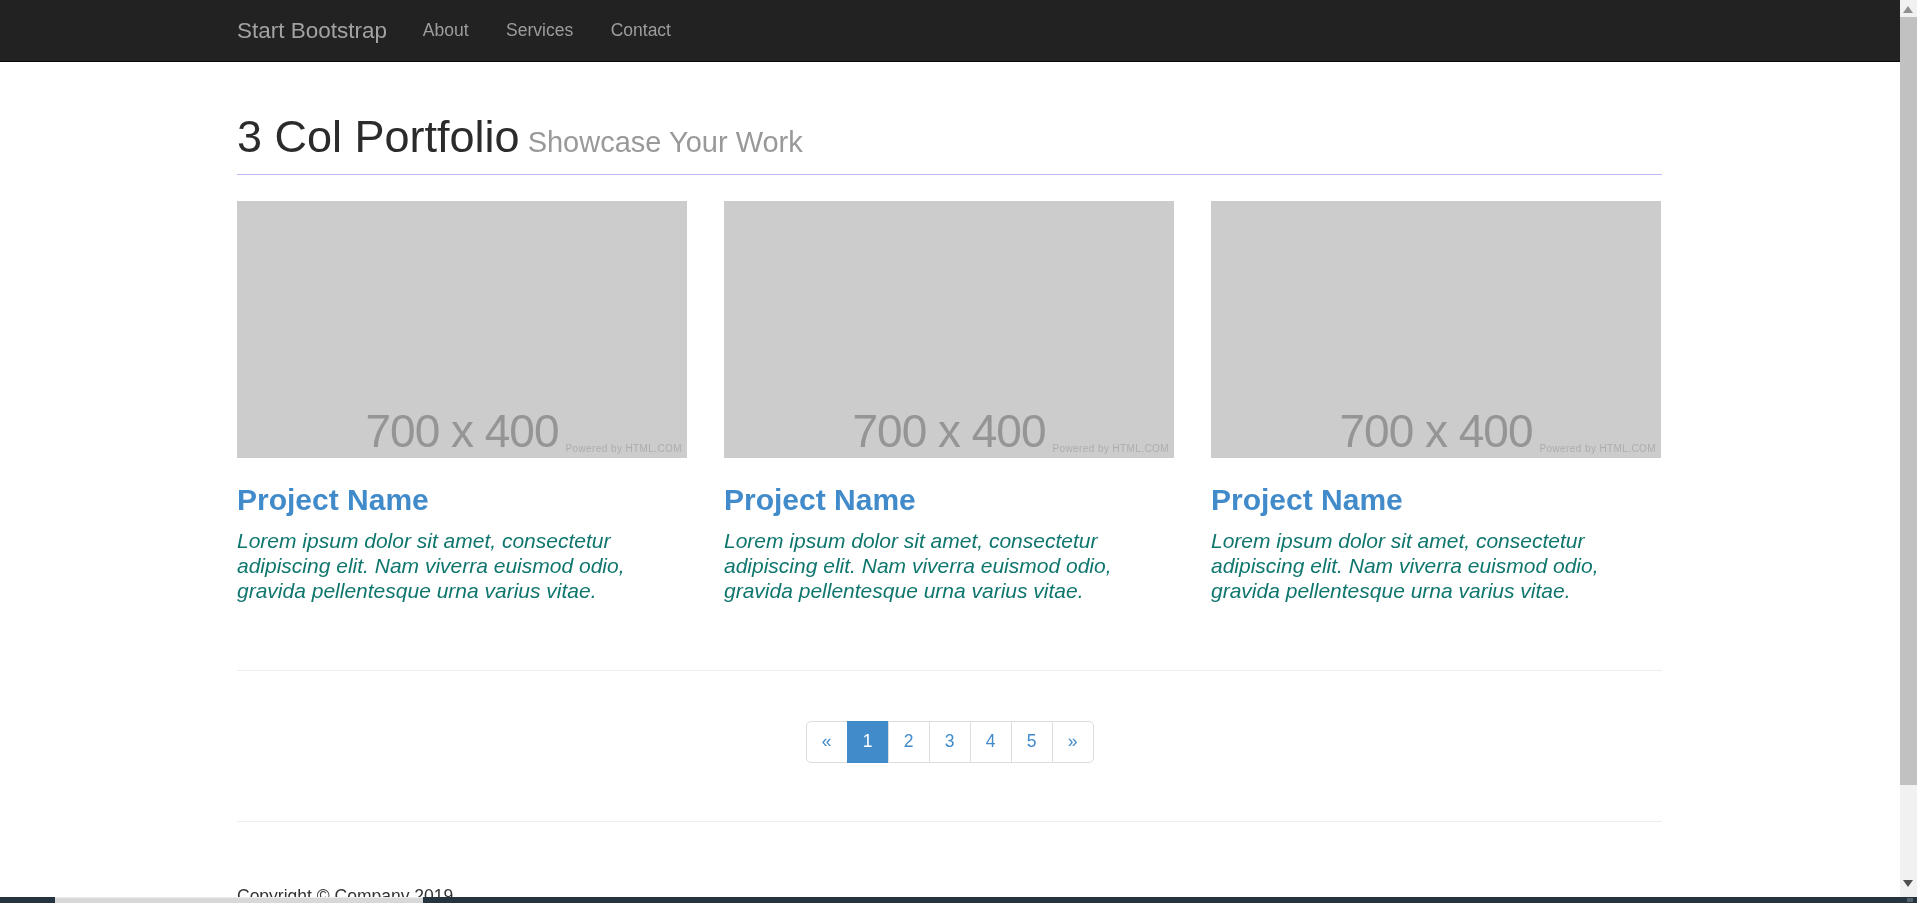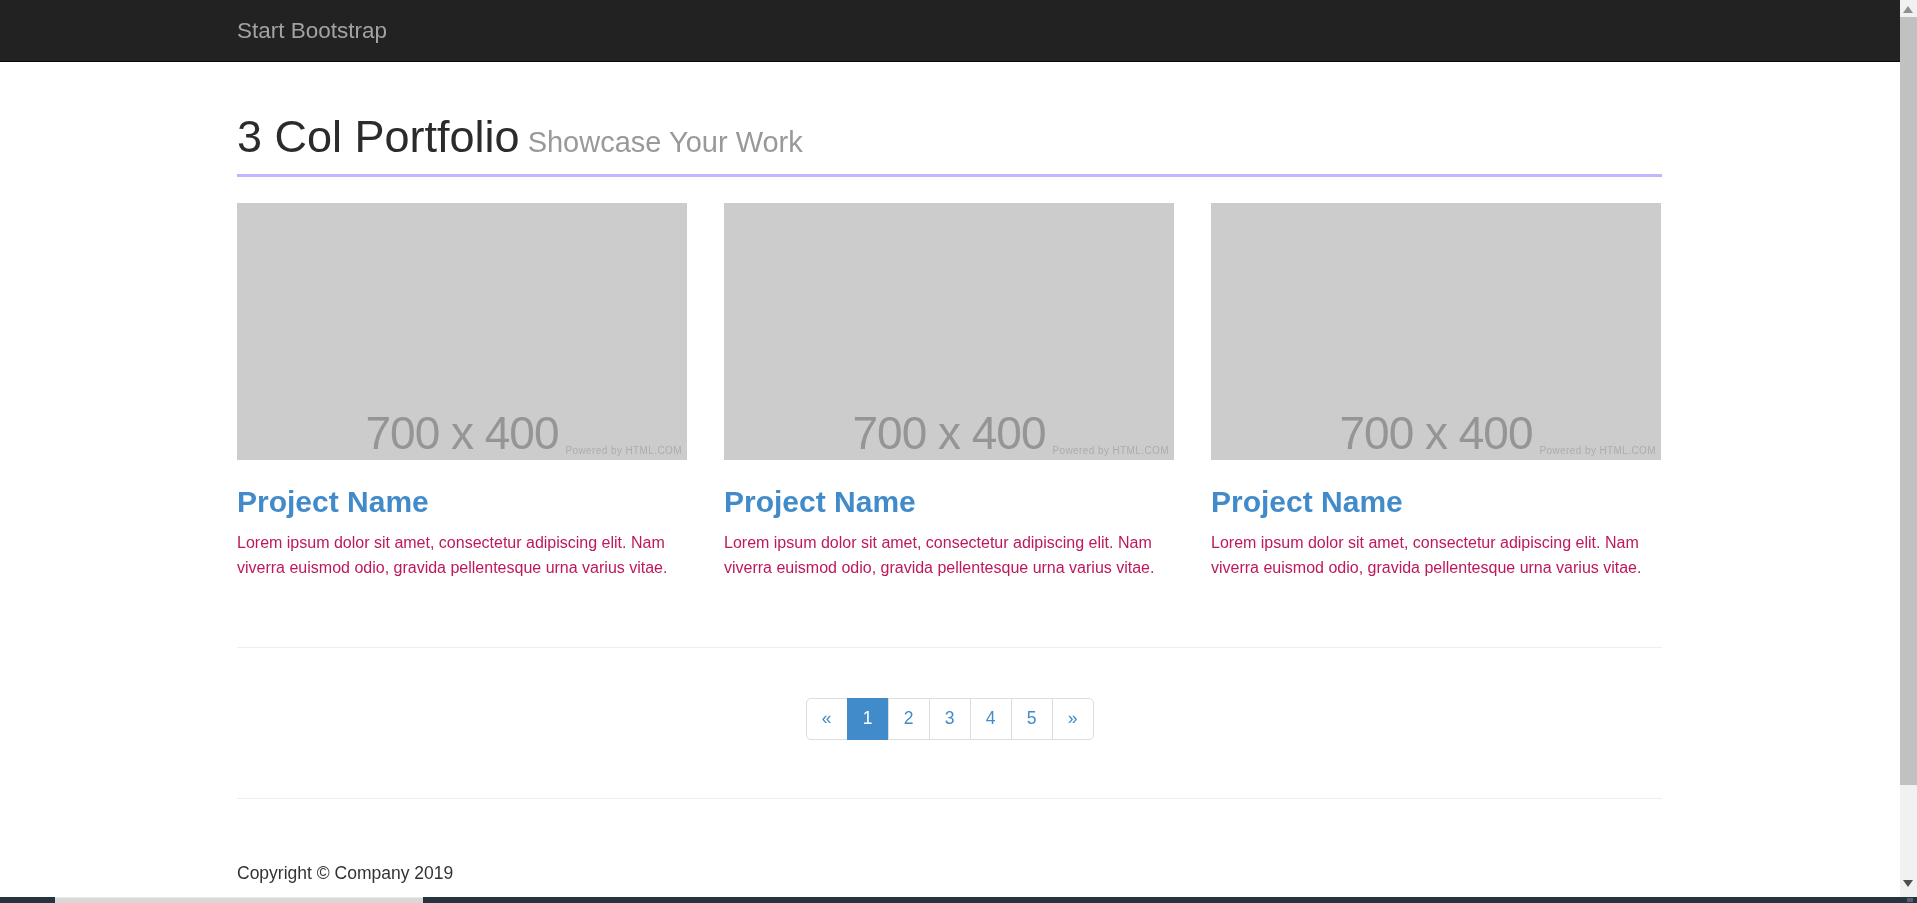--- a/index.html
+++ b/index.html
@@ -17,35 +17,35 @@
   .navbar {
     height:62px; background:#222222; border-bottom:1px solid #080808;
     display:flex; align-items:center; padding-left:237px;
   }
   .navbar-brand { color:#a2a2a2; font-size:22.5px; text-decoration:none; cursor:pointer; }
   .navbar-nav { display:flex; list-style:none; margin-left:17px; }
   .navbar-nav a { display:block; color:#9d9d9d; font-size:17.5px; padding:6px 18.75px; text-decoration:none; cursor:pointer; }
 
   
   .main { width:1425px; margin-left:237px; }
-  .page-header { margin-top:50px; padding-bottom:12px; border-bottom:3px solid #c4b5fd; }
+  .page-header { margin-top:50px; padding-bottom:12px; border-bottom:1px solid #c4b5fd; }
   .page-header h1 { font-size:45px; font-weight:400; color:#2b2b2b; line-height:1.1; }
   .page-header .subtitle { font-size:29px; color:#999; padding-left:8px; }
 
   .row { display:flex; gap:37px; margin-top:26px; }
   .col { width:450px; }
   .placeholder {
     width:450px; height:257px; background:#cccccc; position:relative;
     display:flex; align-items:flex-end; justify-content:center; cursor:pointer;
   }
   .placeholder .dims { font-size:46px; color:#959595; letter-spacing:-1px; }
   .placeholder .watermark { position:absolute; right:5px; bottom:4px; font-size:10px; color:#adadad; letter-spacing:0.4px; }
   .col h3 { margin-top:25px; margin-bottom:12px; font-size:30px; font-weight:700; line-height:1.1; }
   .col h3 a { color:#428bca; text-decoration:none; cursor:pointer; }
-  .col p { font-size:16px; line-height:25px; color:#be185d; }
+  .col p { font-size:21px; line-height:25px; color:#0f766e;font-style:italic; }
 
   hr { border:none; border-top:1px solid #eeeeee; }
   .hr-projects { margin-top:67px; }
   .hr-footer { margin-top:58px; }
 
   
   .pager-wrap { text-align:center; margin-top:50px; height:42px; }
   .pagination { display:inline-flex; list-style:none; }
   .pagination a {
     display:block; min-width:42px; text-align:center; padding:7.5px 14px;
@@ -78,20 +78,31 @@
   .hthumb { position:absolute; left:55px; top:0; width:368px; height:6px; background:#d8d8d8; border-top:1px solid #ececec; cursor:pointer; }
   .hscroll-mark { position:absolute; left:1907px; top:1px; width:6px; height:4px; background:#55626e; }
 </style>
 </head>
 <body>
 
 <div class="viewport">
 
   <nav class="navbar">
     <a class="navbar-brand">Start Bootstrap</a>
+    <ul class="navbar-nav">
+      <li>
+          <a>About</a>
+        </li>
+      <li>
+          <a>Services</a>
+        </li>
+      <li>
+          <a>Contact</a>
+        </li>
+    </ul>
   </nav>
 
   <div class="main">
 
     <div class="page-header">
       <h1><span>3 Col Portfolio</span><span class="subtitle">Showcase Your Work</span></h1>
     </div>
 
     <div class="row">
 

